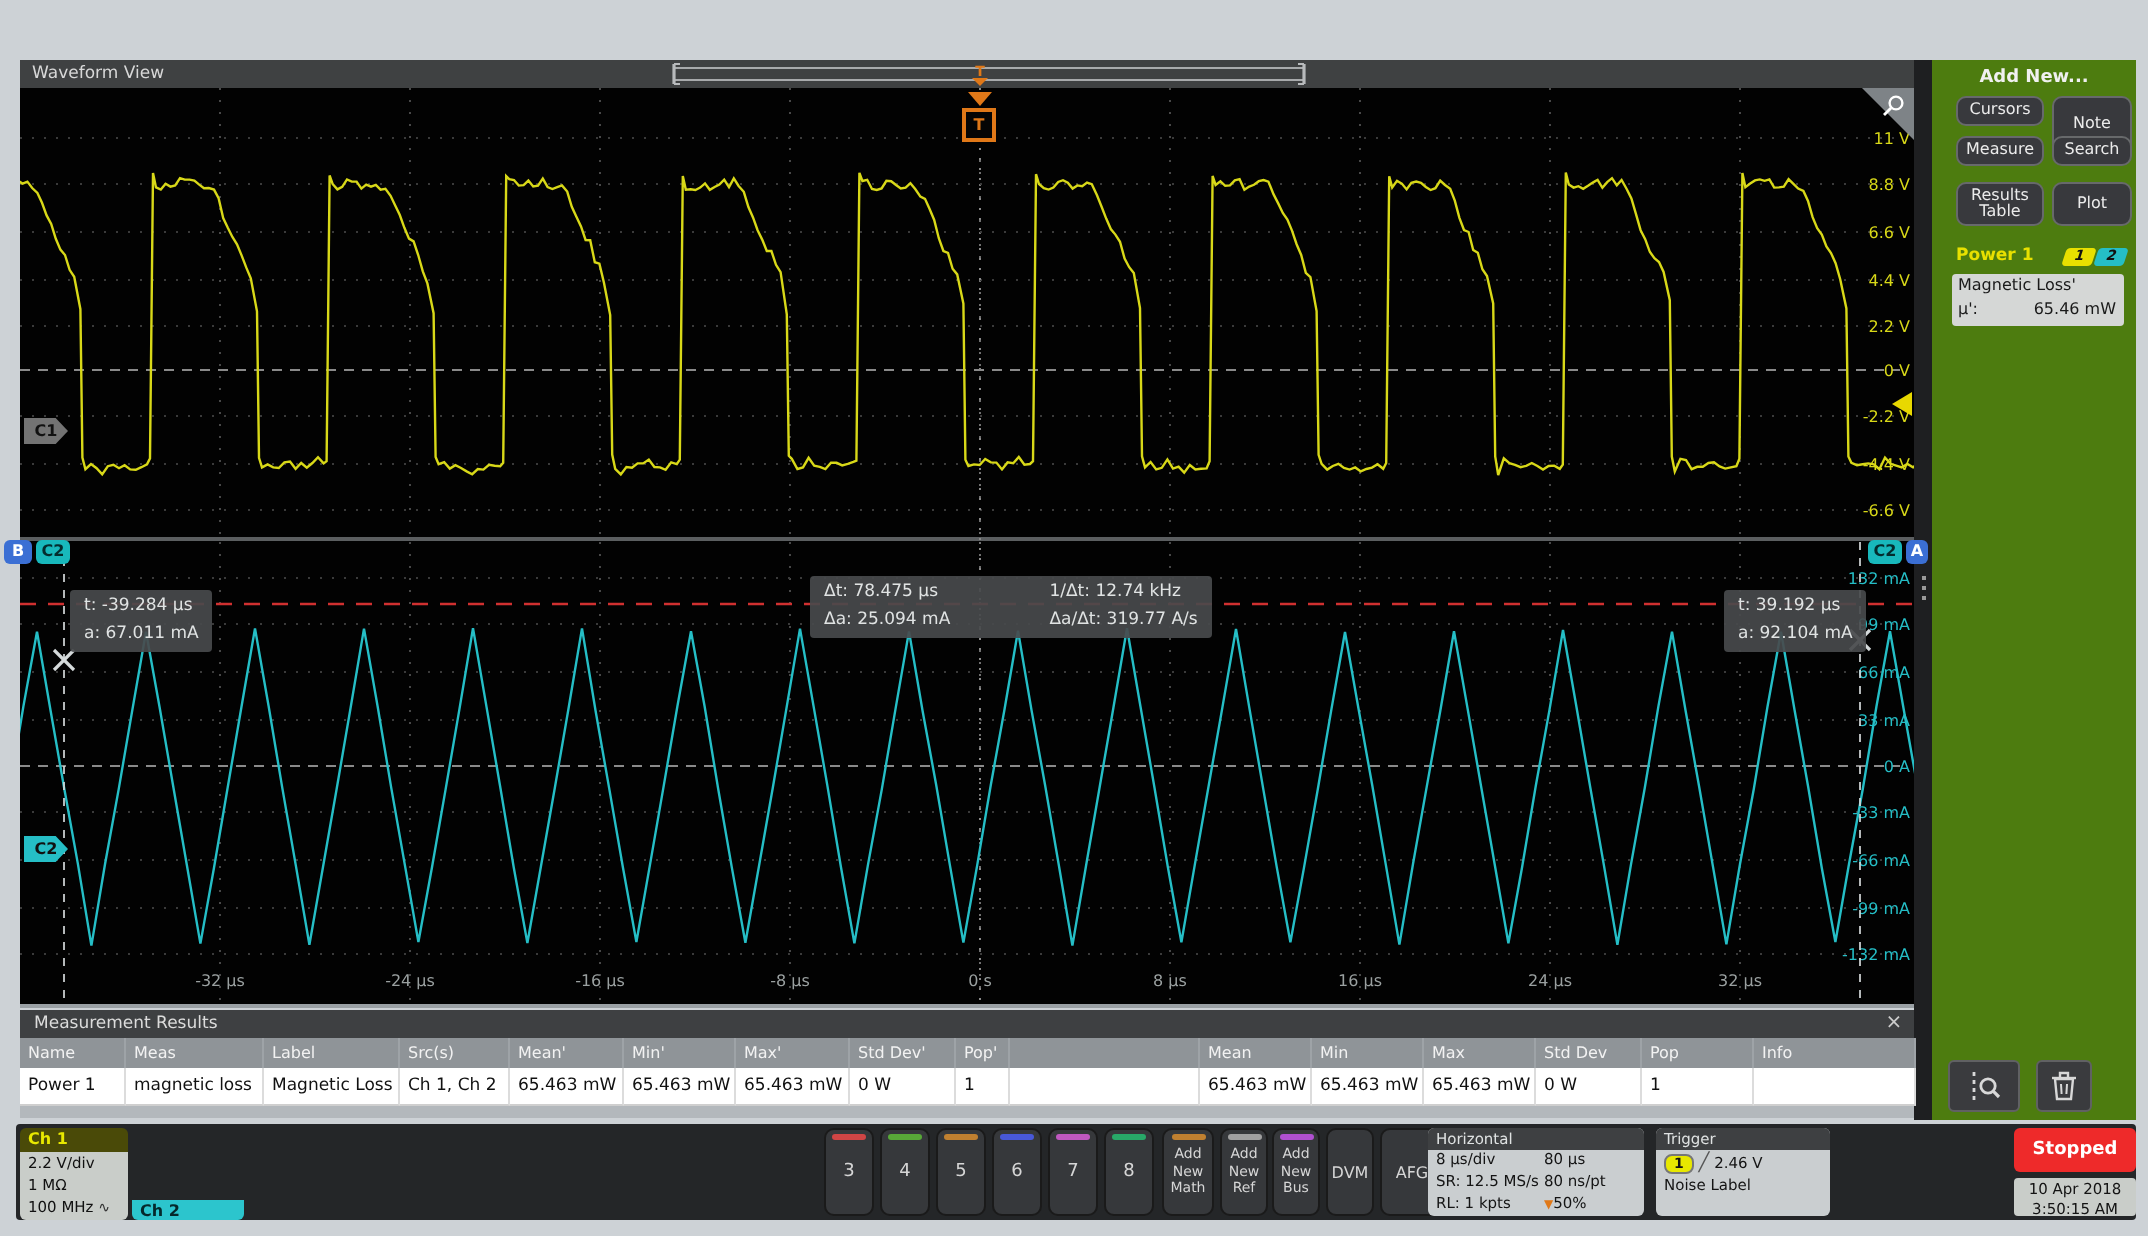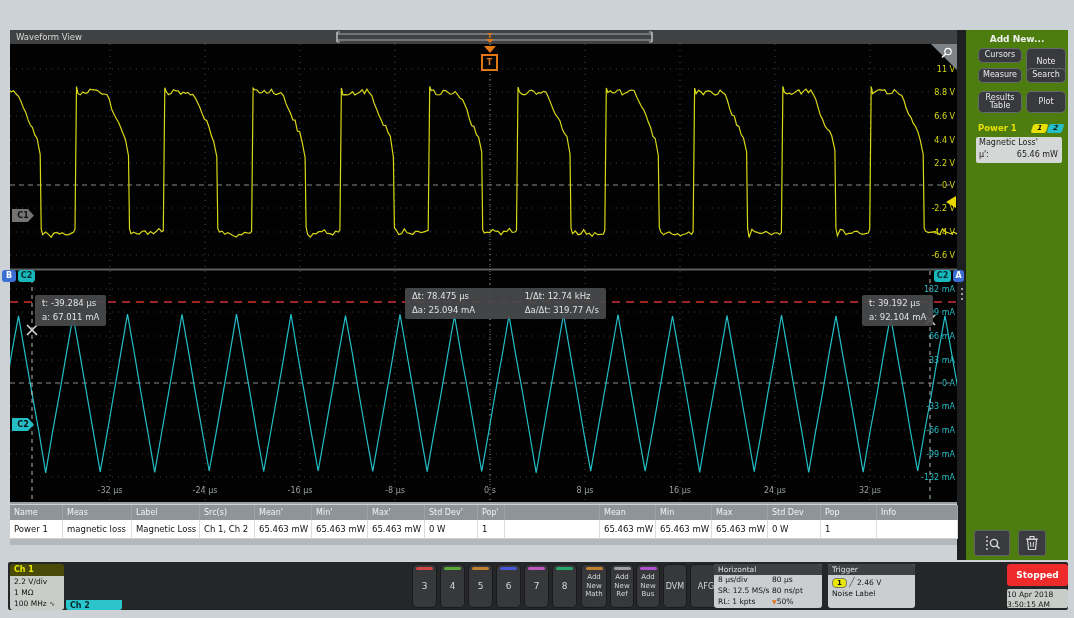--- a/index.html
+++ b/index.html
@@ -55,21 +55,21 @@
   .addbtn{position:absolute;top:2px;height:44px;background:#36383b;border:1px solid #1a1a1a;border-radius:5px;box-sizing:border-box;text-align:center;color:#d6d6d6;font-size:7px;line-height:8.5px;}
   .fnbtn{position:absolute;top:2px;height:44px;background:#36383b;border:1px solid #1a1a1a;border-radius:5px;box-sizing:border-box;color:#d6d6d6;font-size:8px;display:flex;align-items:center;justify-content:center;}
   .panel{position:absolute;top:2px;height:44px;background:#caced0;border-radius:3px;overflow:hidden;}
   .ptitle{background:#3e4042;color:#dfe2e2;font-size:7.5px;padding:1px 4px;height:9px;}
   .prow{position:relative;font-size:7.5px;color:#141414;padding:0 4px;line-height:10.8px;white-space:nowrap;}
   .prval{position:absolute;left:58px;top:0;}
   .orange{color:#e07818;font-size:6px;}
   .tchip{display:inline-block;background:#e8e800;color:#111;border:1px solid #777;border-radius:4px;font-size:7px;font-weight:bold;line-height:8px;padding:0 4px;vertical-align:middle;}
   .slope{color:#555;font-weight:bold;font-size:9px;}
   .stopped{position:absolute;top:2px;height:22px;background:#ee2a2a;border-radius:3px;color:#fff;font-weight:bold;font-size:9px;display:flex;align-items:center;justify-content:center;}
-  .datetime{position:absolute;top:27px;height:19px;background:#c9cdc9;border-radius:2px;color:#141414;font-size:7.5px;line-height:9.5px;padding-top:1px;box-sizing:border-box;}
+  .datetime{position:absolute;top:27px;height:19px;background:#c9cdc9;border-radius:2px;color:#141414;font-size:7.5px;text-align:center;line-height:9.5px;padding-top:1px;box-sizing:border-box;}
 </style>
 </head>
 <body>
 
 <div class="page">
 
 
   <div class="wf-titlebar">
     <span class="t">Waveform View</span>
     <svg id="pansvg" width="947" height="14" style="position:absolute;left:0;top:0;">
@@ -213,20 +213,24 @@
     </div>
   </div>
 
   <div class="edgestrip">
     <i class="dots"></i>
       <i></i>
       <i></i>
   </div>
 
   <div class="results">
+    <div class="rt-title">
+      <span class="t">Measurement Results</span>
+      <span class="x">×</span>
+    </div>
     <div class="rt-grid">
       <div class="rt-h">Name</div>
       <div class="rt-h">Meas</div>
       <div class="rt-h">Label</div>
       <div class="rt-h">Src(s)</div>
       <div class="rt-h">Mean'</div>
       <div class="rt-h">Min'</div>
       <div class="rt-h">Max'</div>
       <div class="rt-h">Std Dev'</div>
       <div class="rt-h">Pop'</div>

